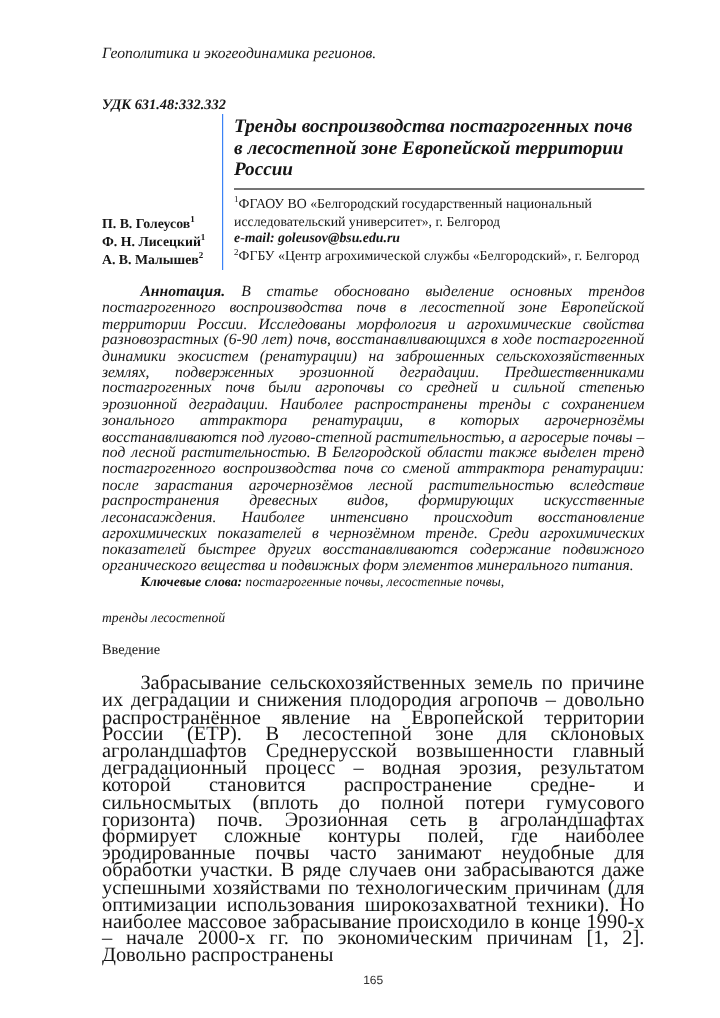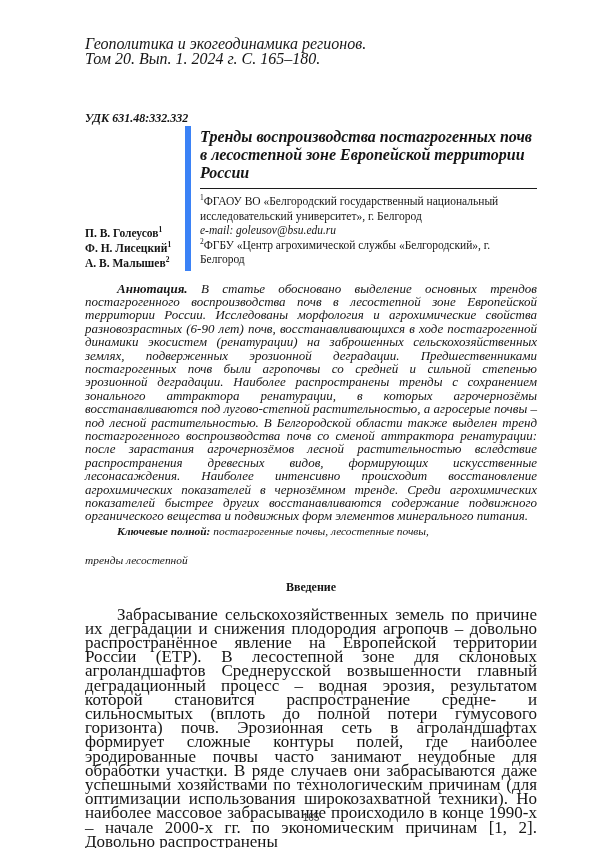--- a/index.html
+++ b/index.html
@@ -9,83 +9,83 @@
     box-sizing: border-box;
     background: #ffffff;
     color: #151515;
     font-family: "Liberation Serif", serif;
     position: relative;
     overflow: hidden;
     padding: 36px 63px 0 85px;
   }
   .journal-header {
     font-style: italic;
-    font-size: 16px;
+    font-size: 13px;
     line-height: 15px;
-    margin-bottom: 44px;
+    margin-bottom: 28px;
   }
   .udc {
     font-weight: bold;
     font-style: italic;
     font-size: 12px;
     line-height: 16px;
   }
   .title-block { display: flex; align-items: flex-end; }
   .authors-col {
     flex: 0 0 100px;
     font-weight: bold;
     font-size: 11.5px;
     line-height: 15px;
     padding-top: 3px;
   }
   .title-col {
     flex: 1;
-    border-left: 6px solid #3b82f6;
+    border-left: 1px solid #3b82f6;
     padding-left: 9px;
   }
   .paper-title {
     margin: 0;
     font-size: 16px;
     line-height: 18px;
     font-weight: bold;
     font-style: italic;
     padding: 2px 0 6px 0;
     border-bottom: 1px solid #1c1c1c;
   }
   .affiliations {
     font-size: 11.5px;
     line-height: 14.5px;
     padding-top: 5px;
     padding-bottom: 4px;
   }
   sup.marker { font-size: 7.5px; vertical-align: super; line-height: 0; }
-  .aff-email { font-style: italic; }
+  .aff-email { font-style: italic; font-weight: bold; }
   .abstract {
     margin: 11px 0 0 0;
     font-size: 13px;
     line-height: 13.4px;
     font-style: italic;
     text-align: justify;
     text-indent: 32px;
   }
   .bi-label { font-weight: bold; font-style: italic; }
   .keywords {
     margin: 1px 0 0 0;
     font-size: 11.4px;
     line-height: 14.6px;
     font-style: italic;
     text-align: left;
     text-indent: 32px;
   }
   .section-heading {
     margin: 12px 0 13px 0;
-    text-align: center;
+    text-align: left;
     font-size: 12px;
     line-height: 15px;
-    font-weight: bold;
+    font-weight: normal;
     font-style: normal;
   }
   .body-par {
     margin: 0;
     font-size: 17px;
     line-height: 14.2px;
     text-align: justify;
     text-indent: 32px;
   }
   .page-number {
@@ -99,21 +99,20 @@
     color: #2e2e2e;
   }
 </style>
 </head>
 <body>
 
 <div class="page">
 
   <div class="journal-header">
     <div>Геополитика и экогеодинамика регионов.</div>
-    <div>Том 20. Вып. 1. 2024 г. С. 165–180.</div>
   </div>
 
   <div class="udc">УДК 631.48:332.332</div>
 
   <div class="title-block">
     <div class="authors-col">
       <div><span>П. В. Голеусов</span><sup class="marker">1</sup></div>
       <div><span>Ф. Н. Лисецкий</span><sup class="marker">1</sup></div>
       <div><span>А. В. Малышев</span><sup class="marker">2</sup></div>
     </div>
@@ -122,21 +121,21 @@
       <div class="affiliations">
         <div><sup class="marker">1</sup><span>ФГАОУ ВО «Белгородский государственный национальный исследовательский университет», г. Белгород</span></div>
         <div class="aff-email">e-mail: goleusov@bsu.edu.ru</div>
         <div><sup class="marker">2</sup><span>ФГБУ «Центр агрохимической службы «Белгородский», г. Белгород</span></div>
       </div>
     </div>
   </div>
 
   <p class="abstract"><span class="bi-label">Аннотация.</span> <span>В статье обосновано выделение основных трендов постагрогенного воспроизводства почв в лесостепной зоне Европейской территории России. Исследованы морфология и агрохимические свойства разновозрастных (6-90 лет) почв, восстанавливающихся в ходе постагрогенной динамики экосистем (ренатурации) на заброшенных сельскохозяйственных землях, подверженных эрозионной деградации. Предшественниками постагрогенных почв были агропочвы со средней и сильной степенью эрозионной деградации. Наиболее распространены тренды с сохранением зонального аттрактора ренатурации, в которых агрочернозёмы восстанавливаются под лугово-степной растительностью, а агросерые почвы – под лесной растительностью. В Белгородской области также выделен тренд постагрогенного воспроизводства почв со сменой аттрактора ренатурации: после зарастания агрочернозёмов лесной растительностью вследствие распространения древесных видов, формирующих искусственные лесонасаждения. Наиболее интенсивно происходит восстановление агрохимических показателей в чернозёмном тренде. Среди агрохимических показателей быстрее других восстанавливаются содержание подвижного органического вещества и подвижных форм элементов минерального питания.</span></p>
 
-  <p class="keywords"><span class="bi-label">Ключевые полной:</span> <span>постагрогенные почвы, лесостепные почвы,</span><br><br><span>тренды лесостепной</span></p>
+  <p class="keywords"><span class="bi-label">Ключевые слова:</span> <span>постагрогенные почвы, лесостепные почвы,</span><br><br><span>тренды лесостепной</span></p>
 
   <h2 class="section-heading">Введение</h2>
 
   <p class="body-par">Забрасывание сельскохозяйственных земель по причине их деградации и снижения плодородия агропочв – довольно распространённое явление на Европейской территории России (ЕТР). В лесостепной зоне для склоновых агроландшафтов Среднерусской возвышенности главный деградационный процесс – водная эрозия, результатом которой становится распространение средне- и сильносмытых (вплоть до полной потери гумусового горизонта) почв. Эрозионная сеть в агроландшафтах формирует сложные контуры полей, где наиболее эродированные почвы часто занимают неудобные для обработки участки. В ряде случаев они забрасываются даже успешными хозяйствами по технологическим причинам (для оптимизации использования широкозахватной техники). Но наиболее массовое забрасывание происходило в конце 1990-х – начале 2000-х гг. по экономическим причинам [1, 2]. Довольно распространены</p>
 
   <div class="page-number">165</div>
 
 </div>
 
 </body></html>

